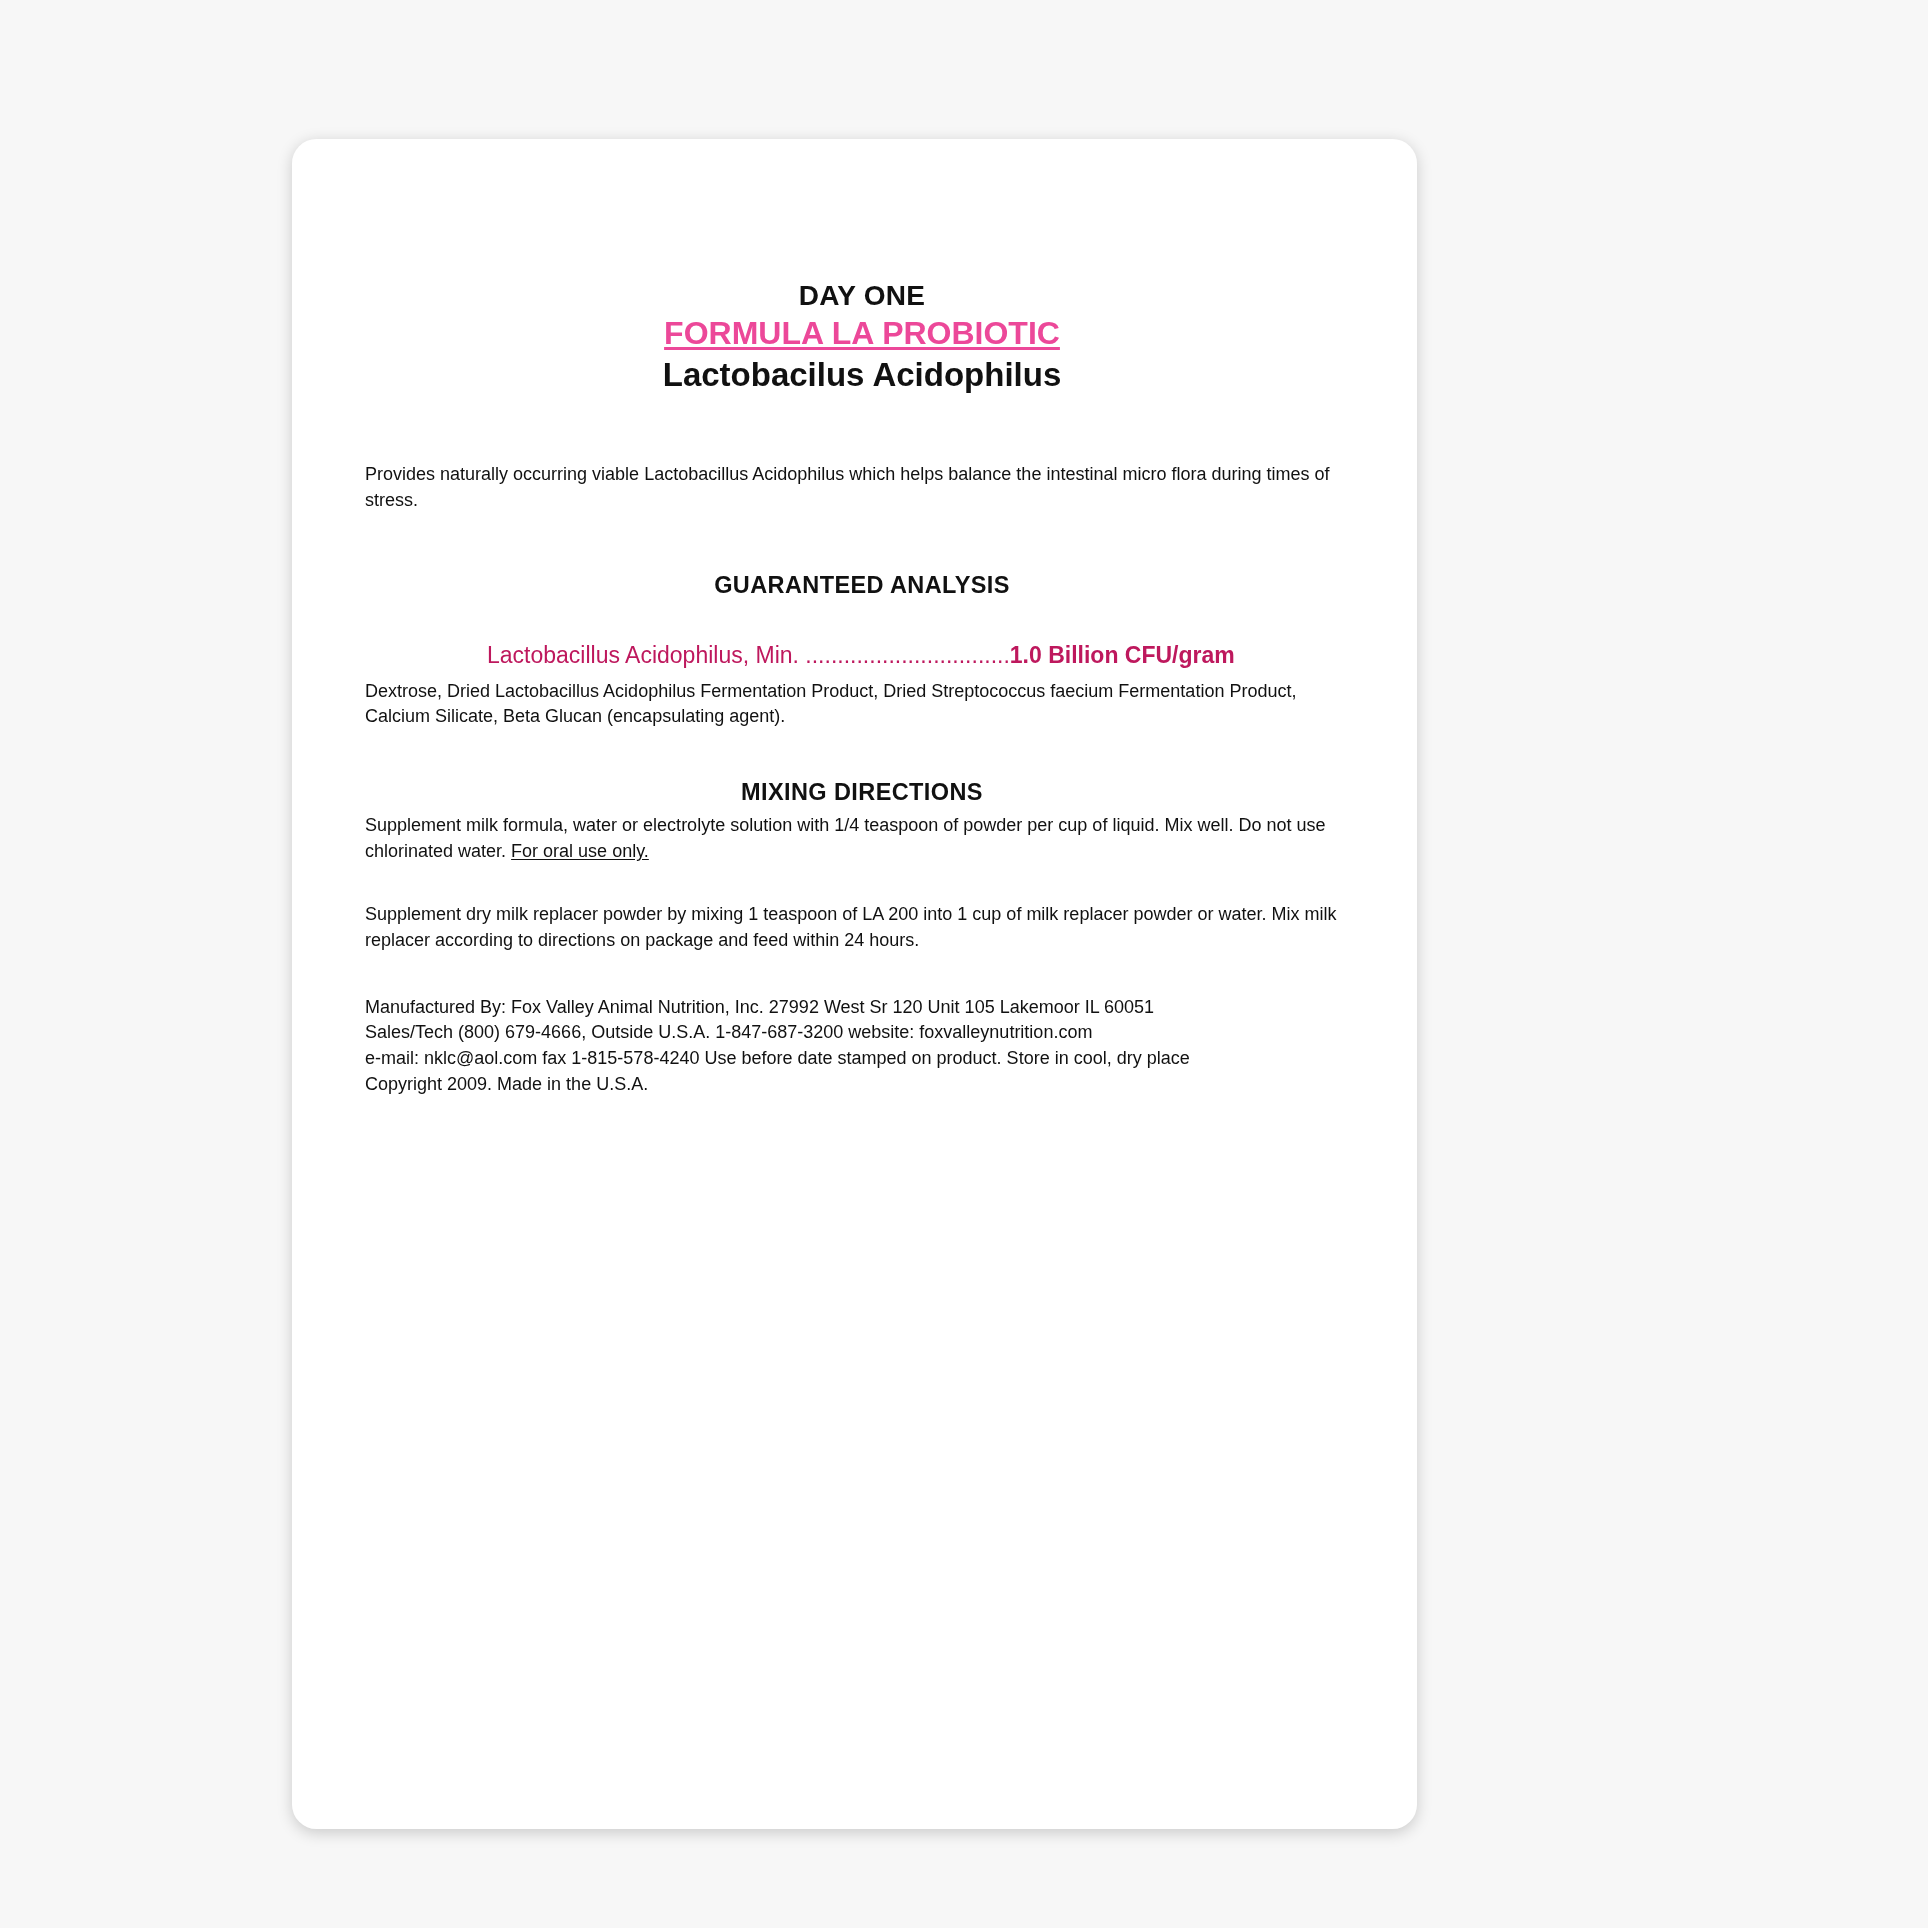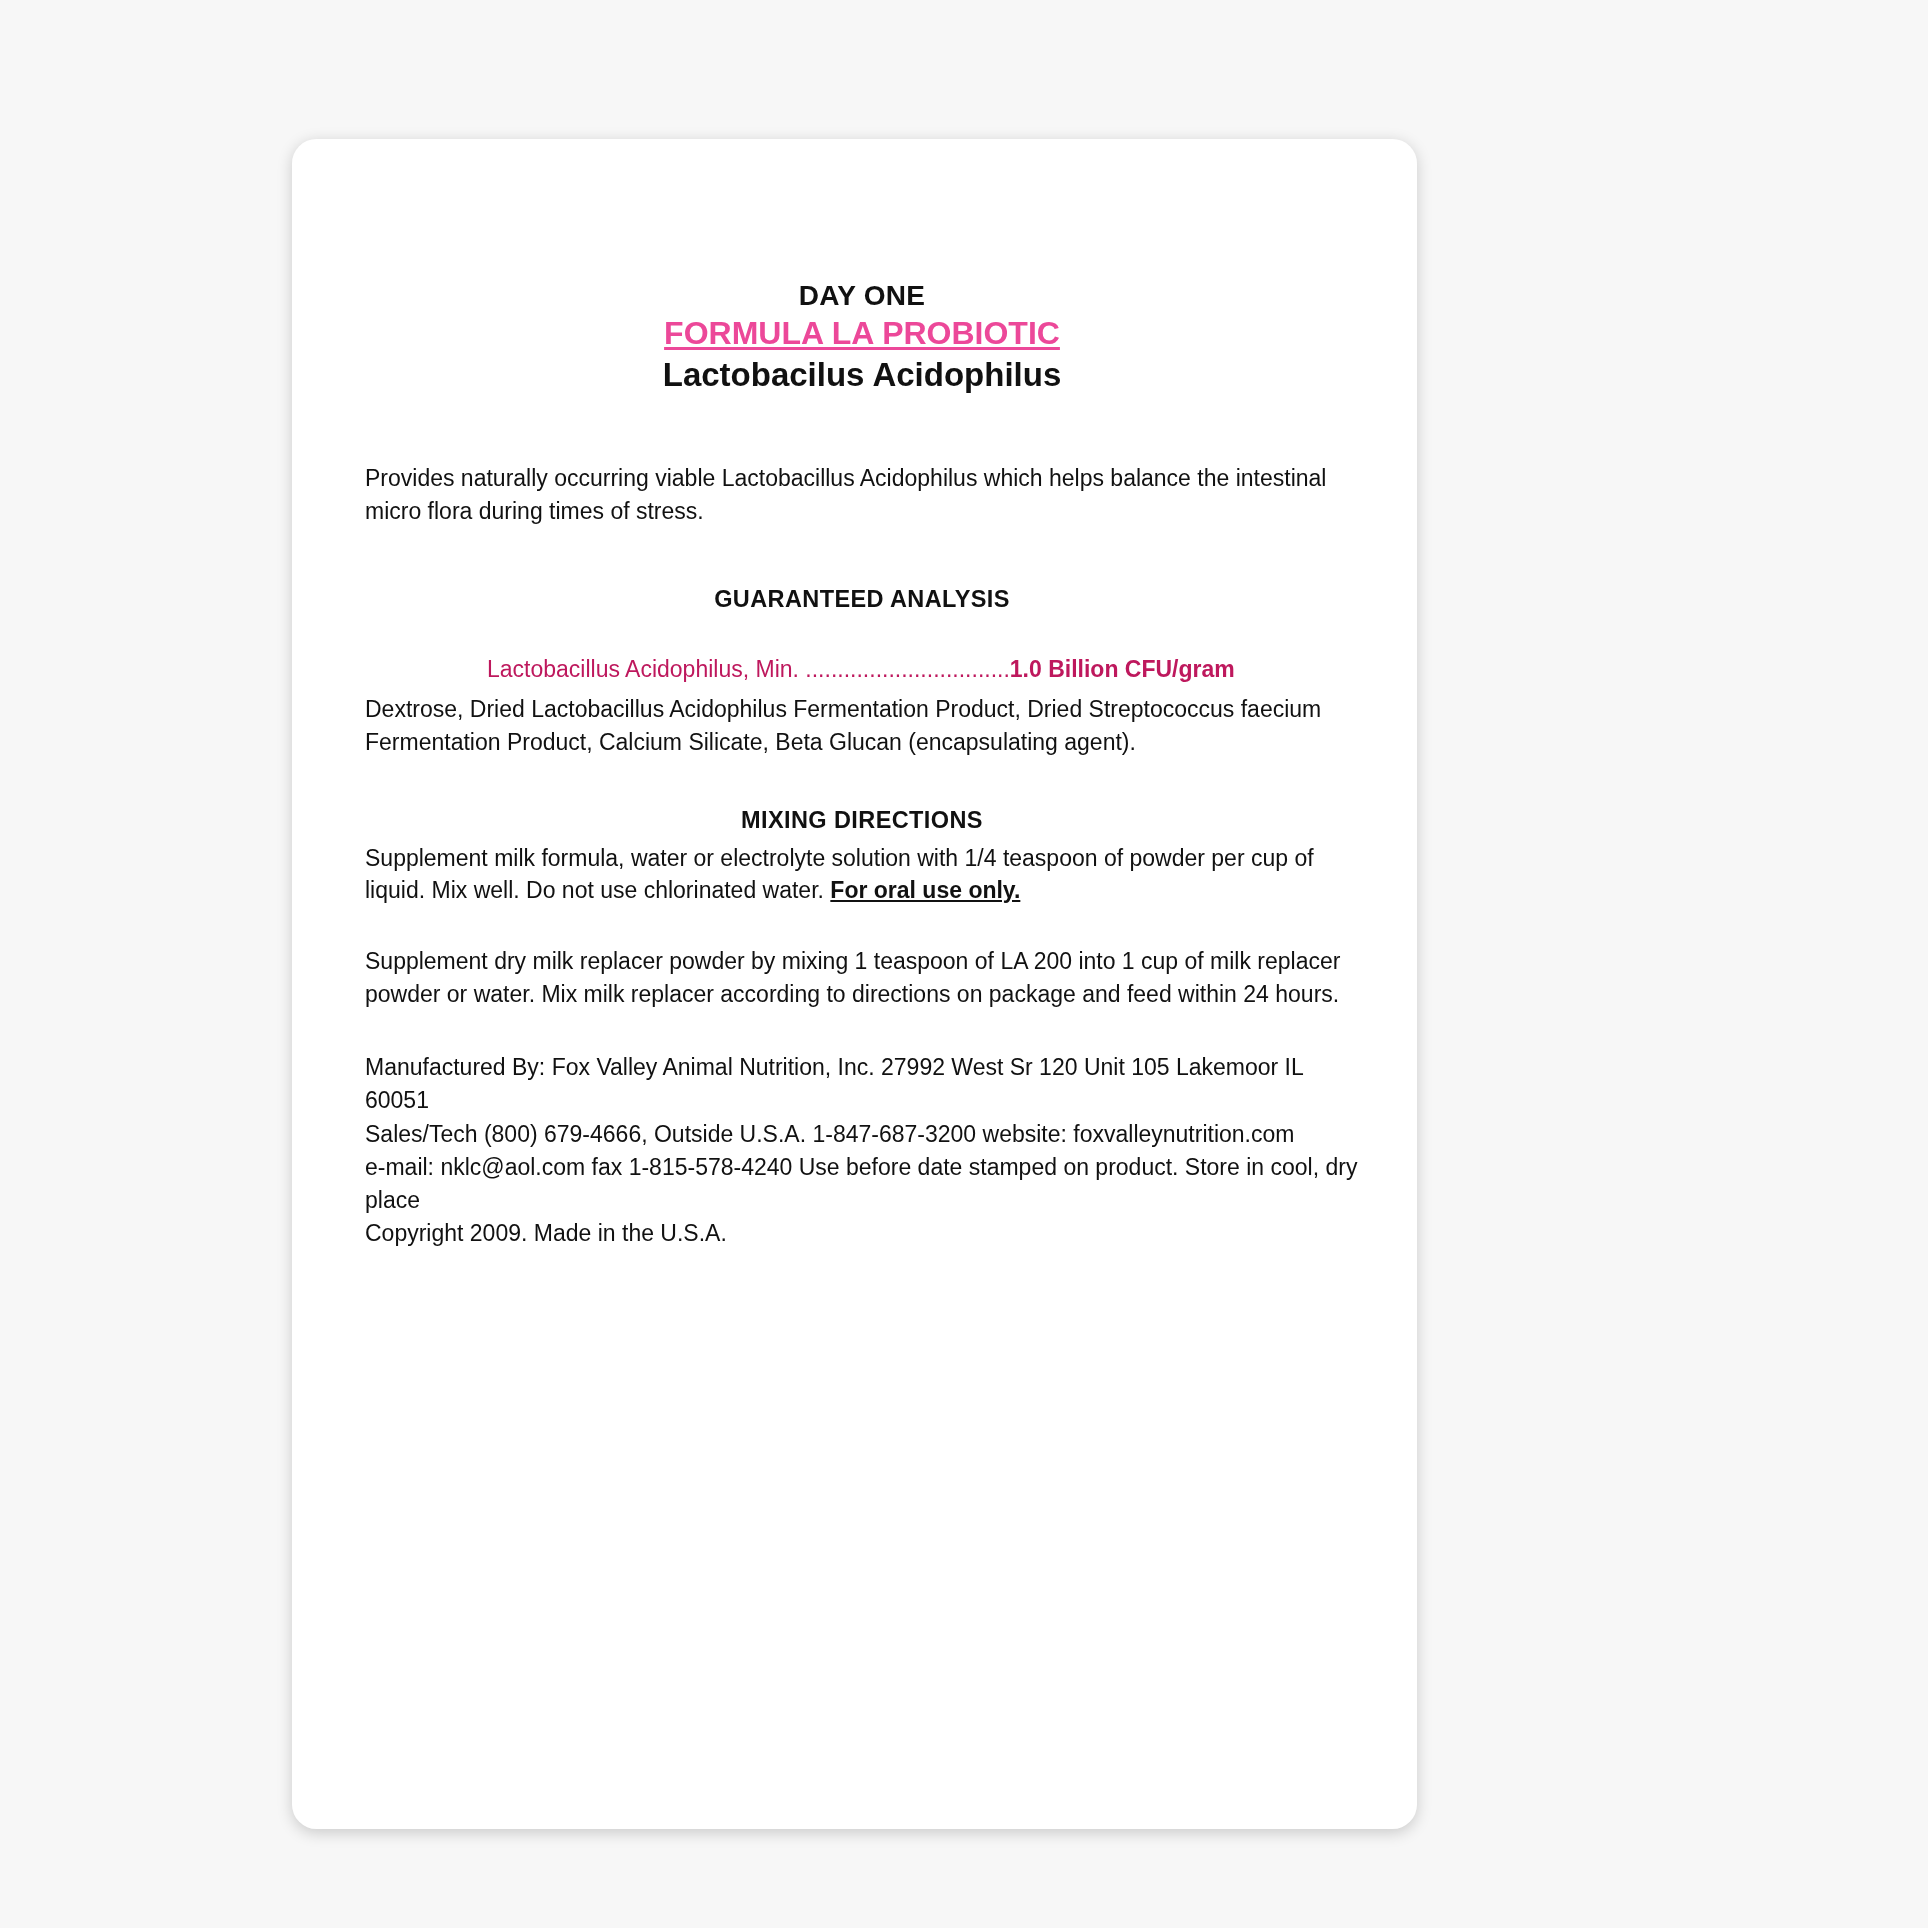--- a/index.html
+++ b/index.html
@@ -56,21 +56,21 @@
     text-underline-offset: 2.8px;
     line-height: 1.26;
   }
   .title-line3 {
     font-size: 33px;
     font-weight: bold;
     color: #111;
     line-height: 1.3;
   }
   .body-text {
-    font-size: 23px;
+    font-size: 18px;
     color: #111;
     line-height: 1.42;
     font-weight: 500;
   }
   .intro {
     margin-top: 66px;
     text-align: left;
     max-width: 1196px;
   }
   .section-head {
@@ -89,21 +89,21 @@
     color: #be185d;
     line-height: 1.42;
   }
   .ga-row { white-space: pre; }
   .ga-row .val { font-weight: bold; }
   .ing-head { margin-top: 165px; }
   .ing-body { margin-top: 7.5px; max-width: 1210px; }
   .mix-head { margin-top: 49px; }
   .mix-body { margin-top: 7.5px; max-width: 1191px; }
   .u-bold {
-    font-weight: bold;
+    font-weight: normal;
     text-decoration: underline;
     text-underline-offset: 1.9px;
   }
   .mix-body2 { margin-top: 38px; max-width: 1215px; }
   .mfg { margin-top: 41px; max-width: 1224px; }
   .mfg div { line-height: 1.44; }
 </style>
 </head>
 <body>
 

